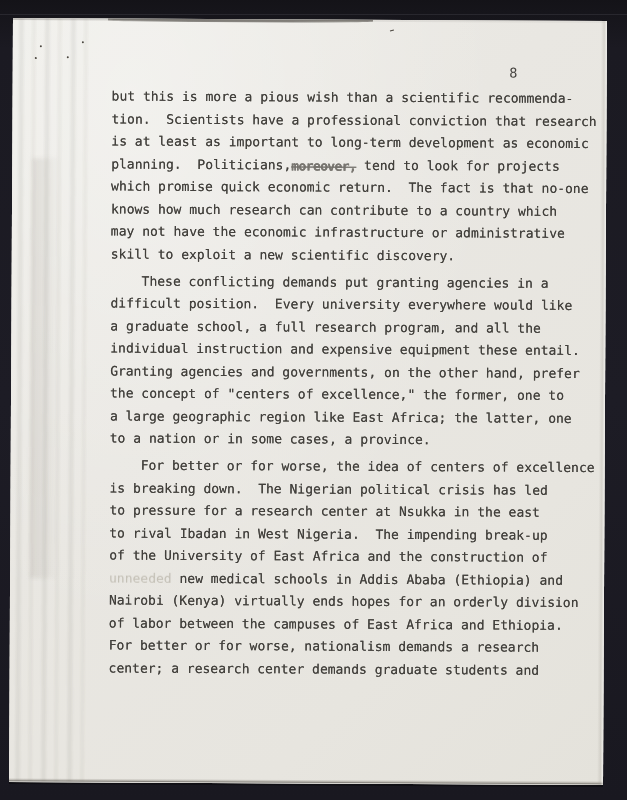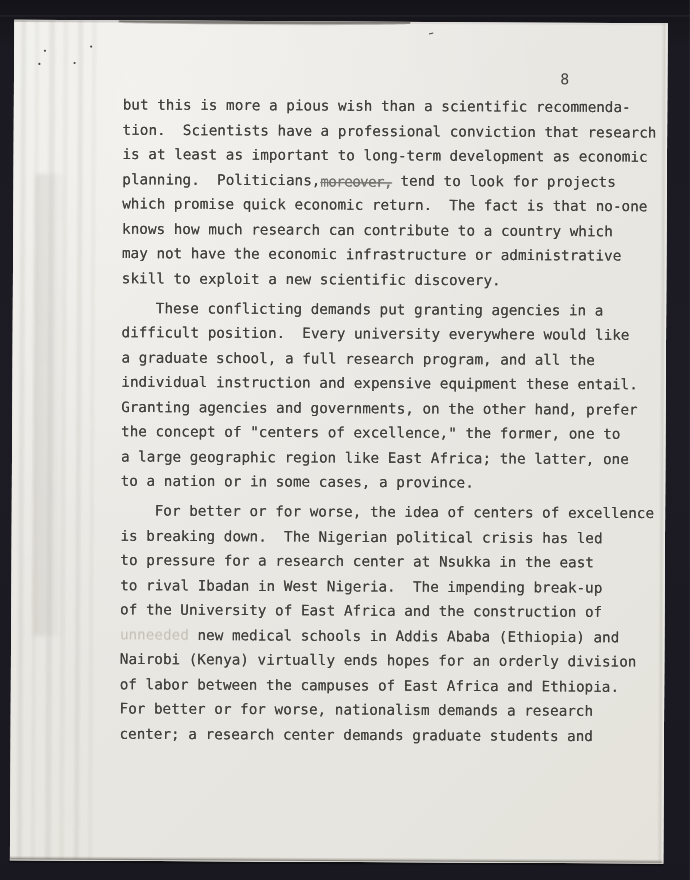--- a/index.html
+++ b/index.html
@@ -113,20 +113,21 @@
     padding-left: 31px;
   }
   .struck {
     color: #5d5a54;
     opacity: 0.8;
     text-decoration: line-through;
     text-decoration-thickness: 1.4px;
     letter-spacing: -0.6px;
     transform: translateY(1px);
     display: inline-block;
+    font-weight: bold;
   }
   .faded {
     color: #c2beb4;
     text-shadow: none;
     filter: blur(0.3px);
   }
 </style>
 </head>
 <body>
 

